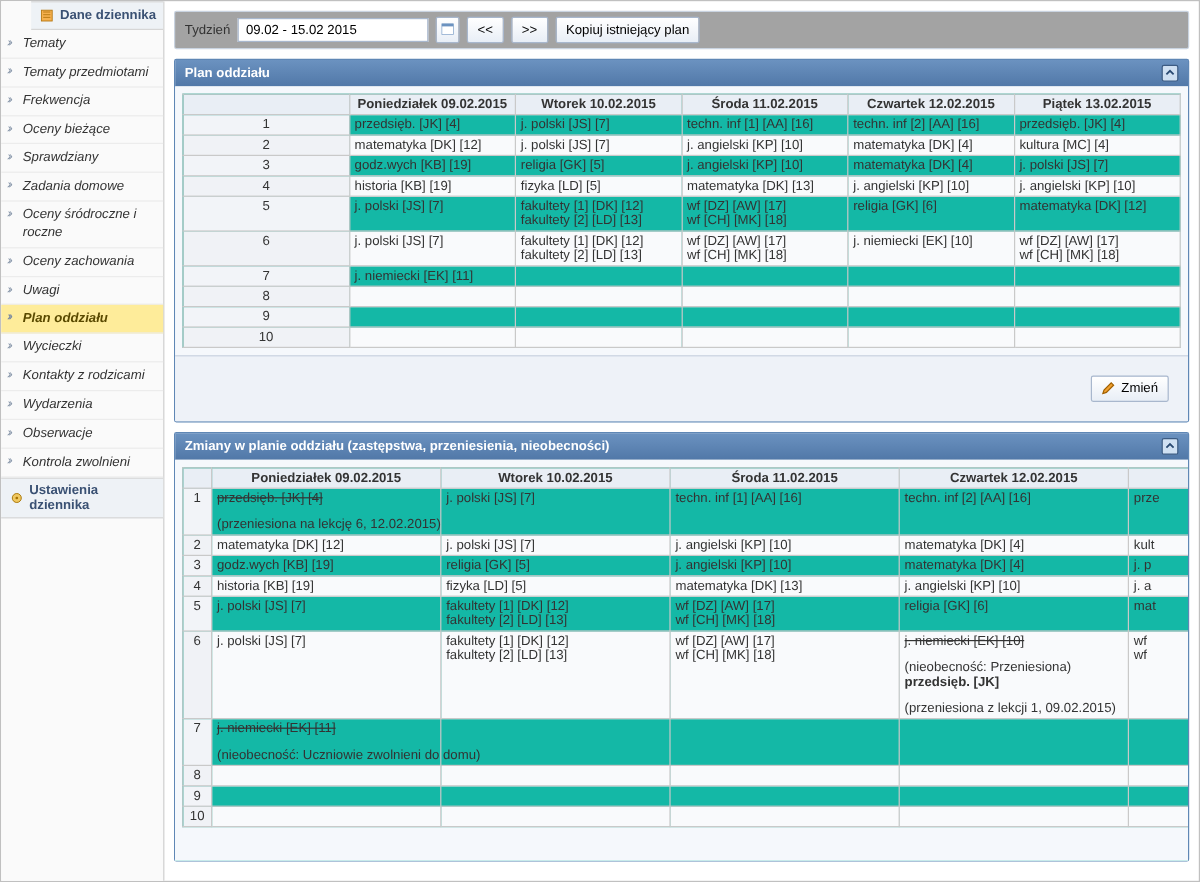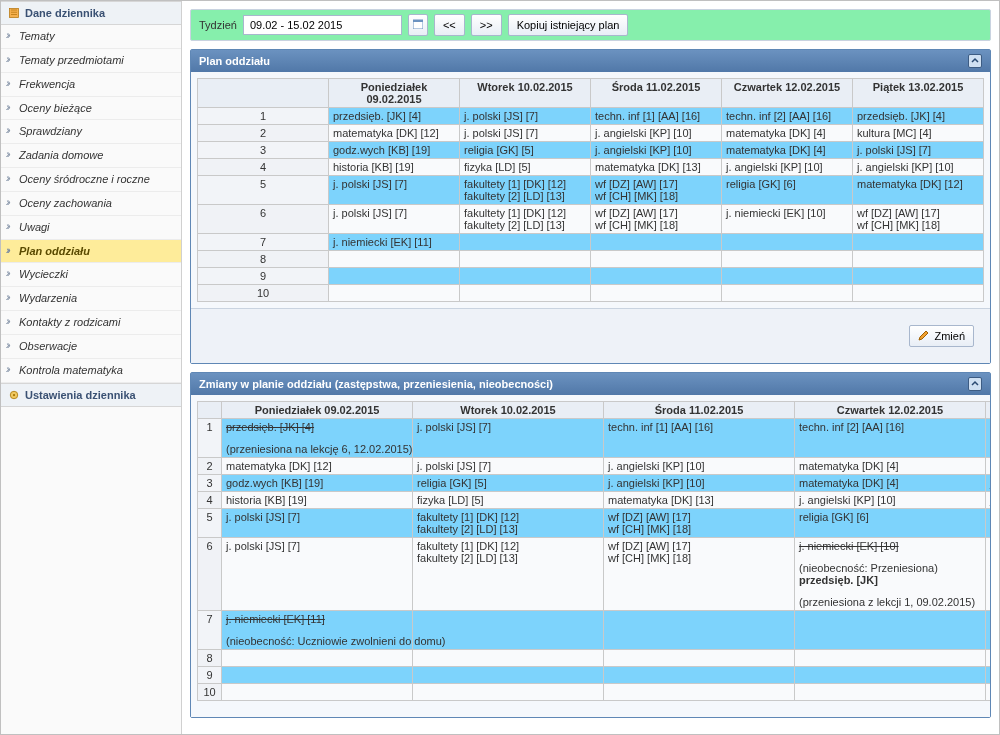--- a/index.html
+++ b/index.html
@@ -10,25 +10,26 @@
     color: #333;
     background: #fff;
   }
   .app {
     display: flex;
     width: 1000px;
     height: 735px;
     border: 1px solid #c0c0c0;
   }
   .sidebar {
-    width: 181px;
+    width: 136px;
     border-right: 1px solid #d0d0d0;
     background: #fafafa;
     display: flex;
     flex-direction: column;
+    align-items: flex-end;
   }
   .side-section-header {
     background: #eef2f6;
     border-top: 1px solid #d6d6d6;
     border-bottom: 1px solid #d6d6d6;
     color: #3a5173;
     font-weight: bold;
     padding: 4px 6px;
     display: flex;
     align-items: center;
@@ -62,21 +63,21 @@
   }
   .main {
     flex: 1;
     display: flex;
     flex-direction: column;
     padding: 8px;
     overflow: hidden;
   }
   .toolbar {
     border: 1px solid #c9d3e0;
-    background: #86efac;
+    background: #a3a3a3;
     border-radius: 2px;
     padding: 4px 8px;
     display: flex;
     align-items: center;
     gap: 6px;
     margin-bottom: 8px;
   }
   .toolbar label { color: #333; }
   .date-input {
     border: 1px solid #a8b7cd;
@@ -128,21 +129,21 @@
     cursor: pointer;
   }
   .panel-body {
     background: #f5f8fc;
     padding: 6px;
     overflow: auto;
   }
   table.plan {
     border-collapse: collapse;
     width: 100%;
-    background: #7dd3fc;
+    background: #14b8a6;
     table-layout: fixed;
   }
   table.plan th, table.plan td {
     border: 1px solid #c9c9c9;
     padding: 2px 4px;
     text-align: left;
     vertical-align: top;
     font-size: 11px;
   }
   table.plan th {
@@ -199,24 +200,24 @@
         <li class="side-item">Tematy przedmiotami</li>
         <li class="side-item">Frekwencja</li>
         <li class="side-item">Oceny bieżące</li>
         <li class="side-item">Sprawdziany</li>
         <li class="side-item">Zadania domowe</li>
         <li class="side-item">Oceny śródroczne i roczne</li>
         <li class="side-item">Oceny zachowania</li>
         <li class="side-item">Uwagi</li>
         <li class="side-item active">Plan oddziału</li>
         <li class="side-item">Wycieczki</li>
+        <li class="side-item">Kontakty z rodzicami</li>
         <li class="side-item">Wydarzenia</li>
-        <li class="side-item">Kontakty z rodzicami</li>
         <li class="side-item">Obserwacje</li>
-        <li class="side-item">Kontrola matematyka</li>
+        <li class="side-item">Kontrola zwolnieni</li>
       </ul>
     <div class="side-section-header">
       <span class="icon">
         <svg viewBox="0 0 16 16" width="12" height="12">
             <circle cx="8" cy="8" r="5" fill="#f0c860" stroke="#a57200"></circle>
             <circle cx="8" cy="8" r="1.5" fill="#a57200"></circle>
           </svg>
       </span>
       <span>Ustawienia dziennika</span>
     </div>

